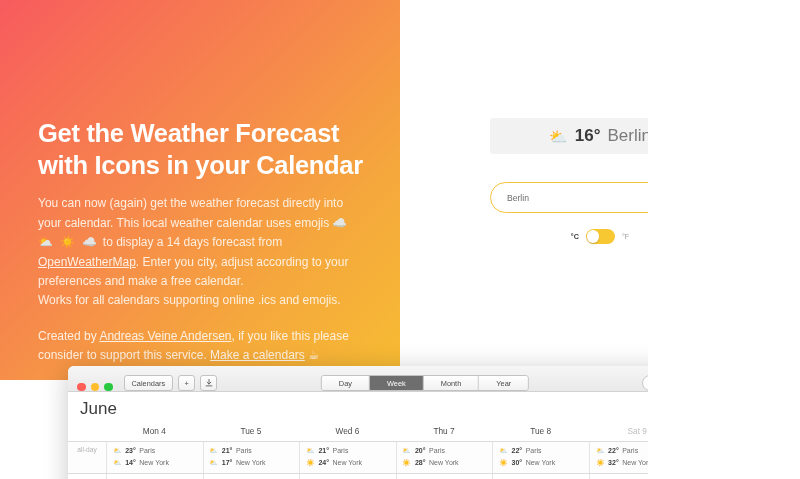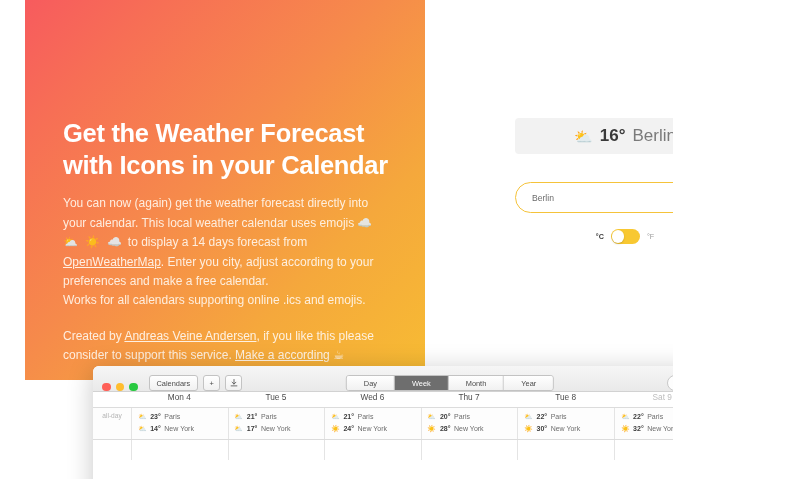--- a/index.html
+++ b/index.html
@@ -2,21 +2,21 @@
 <html><head>
 <meta charset="utf-8">
 <style>
   * { box-sizing: border-box; margin: 0; padding: 0; }
   html, body {
     width: 800px; height: 479px;
     overflow: hidden;
     background: #ffffff;
     font-family: "Liberation Sans", "DejaVu Sans", sans-serif;
   }
-  #stage { position: relative; width: 648px; height: 479px; background:#fff; overflow:hidden;margin-left:25px; }
+  #stage { position: relative; width: 648px; height: 479px; background:#fff; overflow:hidden; }
 
   
   .hero {
     position: absolute; left:0; top:0; width:400px; height:380px;
     background: linear-gradient(135deg, #f75b5e 0%, #f76f55 18%, #f68a4b 45%, #f5a83c 72%, #f7bc33 100%);
   }
   .hero-inner { position:absolute; left:38px; top:118px; width:330px; }
   .hero h1 {
     color:#ffffff; font-size:25.5px; font-weight:bold; line-height:1.24;
     letter-spacing:-0.3px; margin-bottom:13px;
@@ -161,21 +161,21 @@
         <span>Get the Weather Forecast</span><br>
         <span>with Icons in your Calendar</span>
       </h1>
 
       <p>
         <span>You can now (again) get the weather forecast directly into your calendar. This local weather calendar uses emojis </span><span class="emoji-run">☁️ ⛅ ☀️ ☁️</span><span> to display a 14 days forecast from </span><a href="#">OpenWeatherMap</a><span>. Enter you city, adjust according to your preferences and make a free calendar.</span><br>
         <span>Works for all calendars supporting online .ics and emojis.</span>
       </p>
 
       <p class="second">
-        <span>Created by </span><a href="#">Andreas Veine Andersen</a><span>, if you like this please consider to support this service. </span><a href="#">Make a according</a>
+        <span>Created by </span><a href="#">Andreas Veine Andersen</a><span>, if you like this please consider to support this service. </span><a href="#">Make a calendars</a>
         <span>☕</span>
       </p>
 
     </div>
   </div>
 
   <div class="right-col">
 
     <div class="wx-card">
       <span class="wx-emoji">⛅</span>
@@ -218,20 +218,28 @@
         <div>Month</div>
         <div>Year</div>
       </div>
 
       <div class="searchbox">
         <span class="mag"></span>
         <span class="stxt">Search</span>
       </div>
     </div>
 
+    <div class="monthbar">
+      <div class="monthname">June</div>
+      <div class="navgrp">
+        <div class="arw">‹</div>
+        <div class="today">Today</div>
+        <div class="arw">›</div>
+      </div>
+    </div>
 
     <div class="daygrid" id="day-headers">
         <div class="daycell">Mon 4</div>
         <div class="daycell">Tue 5</div>
         <div class="daycell">Wed 6</div>
         <div class="daycell">Thu 7</div>
         <div class="daycell">Tue 8</div>
         <div class="daycell dim">Sat 9</div>
         <div class="daycell dim">Sun 10</div>
       </div>

